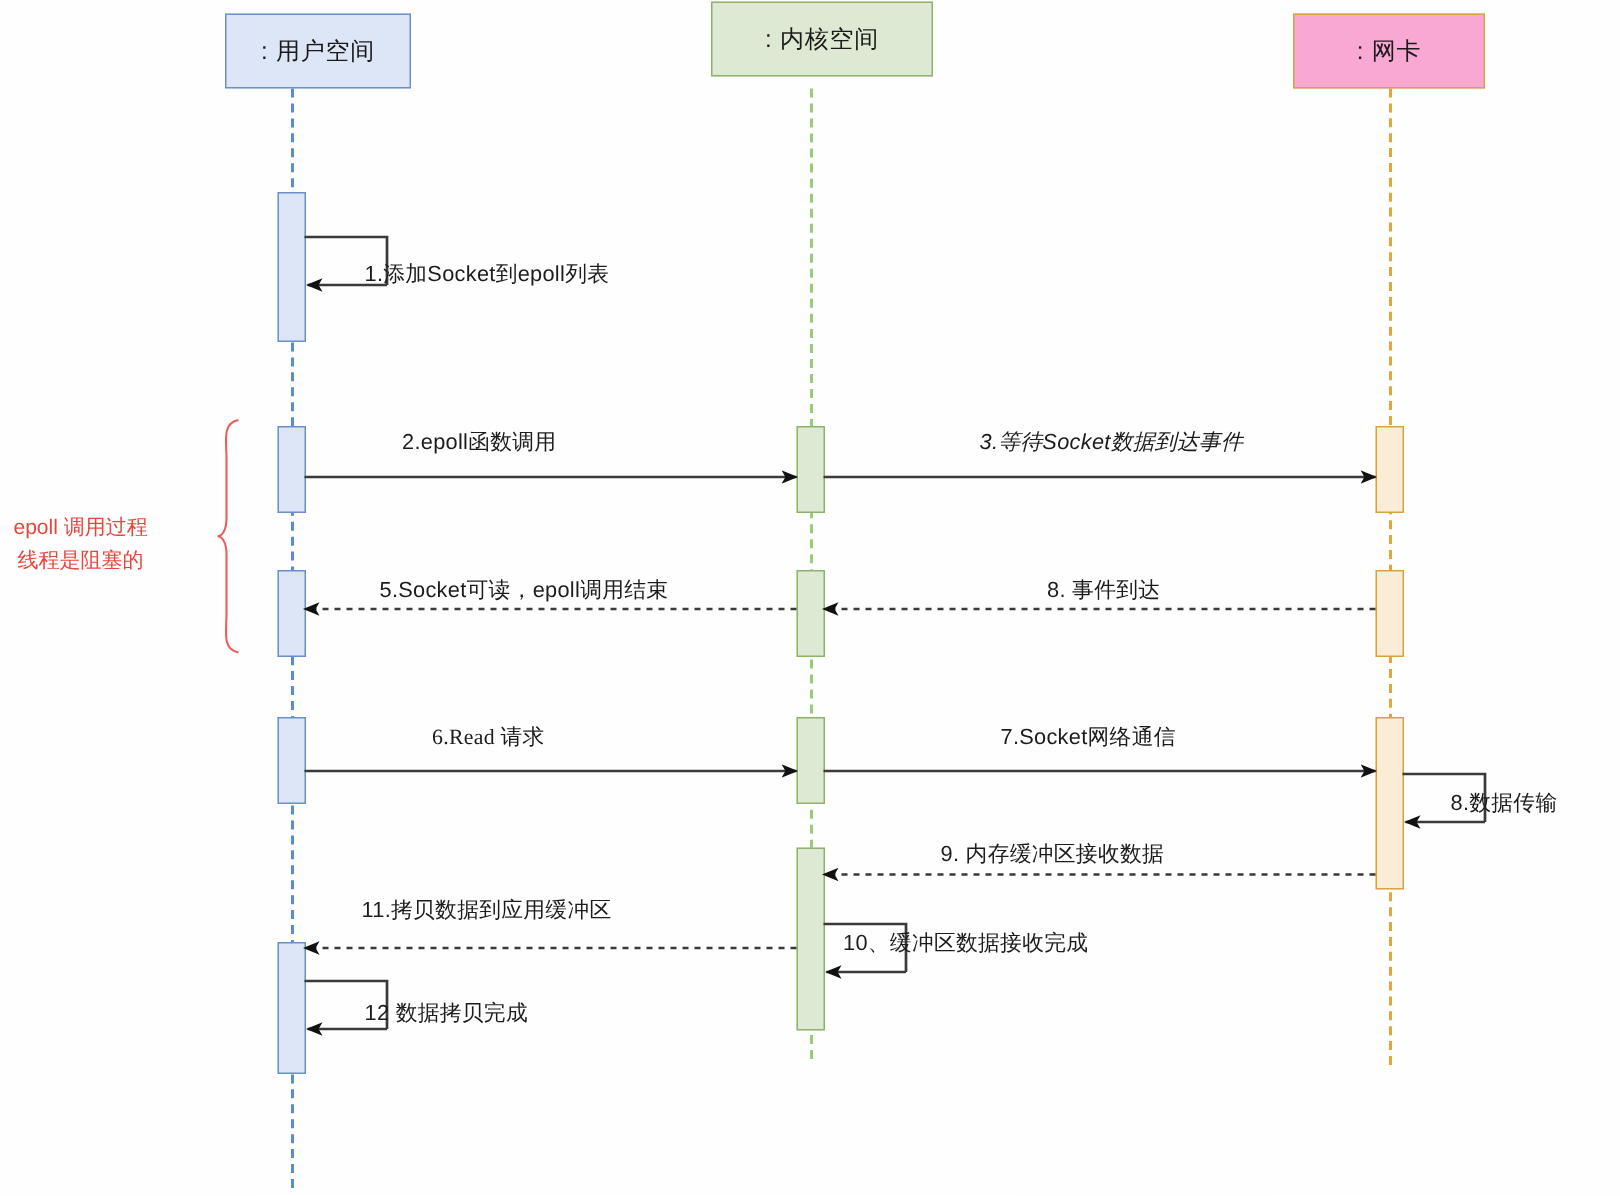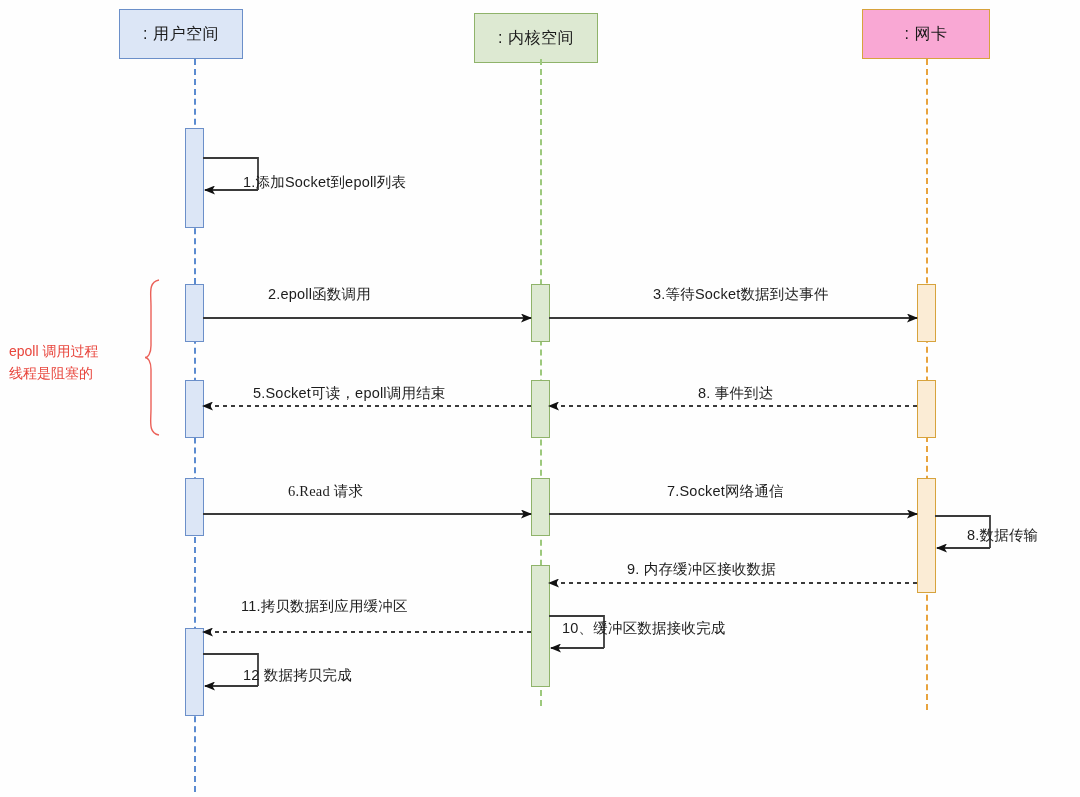--- a/index.html
+++ b/index.html
@@ -47,43 +47,44 @@
     font-size: 14.5px;
     color: #1c1c1c;
     white-space: nowrap;
     letter-spacing: 0.2px;
   }
   .note-red {
     position: absolute;
     font-size: 14px;
     color: #e8453c;
     line-height: 1.55;
+    text-align: center;
     white-space: nowrap;
   }
   svg.overlay {
     position: absolute;
     left: 0;
     top: 0;
     width: 1080px;
     height: 797px;
     pointer-events: none;
     overflow: visible;
   }
 </style>
 </head>
 <body>
 
 <div id="canvas">
 
   <div id="lifelines-layer">
-      <div class="lifeline-header" style="left: 119px; top: 9px; width: 124px; height: 50px; background: rgb(220, 230, 246); border-color: rgb(107, 143, 201);">
+      <div class="lifeline-header" style="left: 150px; top: 9px; width: 124px; height: 50px; background: rgb(220, 230, 246); border-color: rgb(107, 143, 201);">
         <span>: 用户空间</span>
       </div>
       <div class="lifeline-line" style="left: 194px; top: 59px; height: 733px; border-left-color: rgb(91, 139, 208);"></div>
-      <div class="lifeline-header" style="left: 474px; top: 13px; width: 124px; height: 50px; background: rgb(221, 233, 210); border-color: rgb(143, 179, 106);">
+      <div class="lifeline-header" style="left: 474px; top: 1px; width: 148px; height: 50px; background: rgb(221, 233, 210); border-color: rgb(143, 179, 106);">
         <span>: 内核空间</span>
       </div>
       <div class="lifeline-line" style="left: 540px; top: 59px; height: 647px; border-left-color: rgb(157, 201, 125);"></div>
       <div class="lifeline-header" style="left: 862px; top: 9px; width: 128px; height: 50px; background: #f9a8d4; border-color: rgb(215, 163, 60);">
         <span>: 网卡</span>
       </div>
       <div class="lifeline-line" style="left: 926px; top: 59px; height: 651px; border-left-color: rgb(232, 163, 61);"></div>
     </div>
 
   <div id="activations-layer">
@@ -148,21 +149,21 @@
       </g>
       <g>
         <path d="M203,654 L258,654 L258,686" fill="none" stroke="#3a3a3a" stroke-width="1.8"></path>
         <path d="M258,686 L205,686" fill="none" stroke="#3a3a3a" stroke-width="1.8" marker-end="url(#ah-left)"></path>
       </g>
     </svg>
 
   <div id="labels-layer">
       <div class="msg-label" style="left: 243px; top: 173px;">1.添加Socket到epoll列表</div>
       <div class="msg-label" style="left: 268px; top: 285px;">2.epoll函数调用</div>
-      <div class="msg-label" style="left: 653px; top: 285px;">3.等待Socket数据到达事件</div>
+      <div class="msg-label" style="left: 653px; top: 285px; font-style: italic;">3.等待Socket数据到达事件</div>
       <div class="msg-label" style="left: 698px; top: 384px;">8. 事件到达</div>
       <div class="msg-label" style="left: 253px; top: 384px;">5.Socket可读，epoll调用结束</div>
       <div class="msg-label" style="left: 288px; top: 482px; font-family: Liberation Serif, serif;">6.Read 请求</div>
       <div class="msg-label" style="left: 667px; top: 482px;">7.Socket网络通信</div>
       <div class="msg-label" style="left: 967px; top: 526px;">8.数据传输</div>
       <div class="msg-label" style="left: 627px; top: 560px; text-align: right;">9. 内存缓冲区接收数据</div>
       <div class="msg-label" style="left: 562px; top: 619px;">10、缓冲区数据接收完成</div>
       <div class="msg-label" style="left: 241px; top: 597px;">11.拷贝数据到应用缓冲区</div>
       <div class="msg-label" style="left: 243px; top: 666px;">12 数据拷贝完成</div>
     </div>

